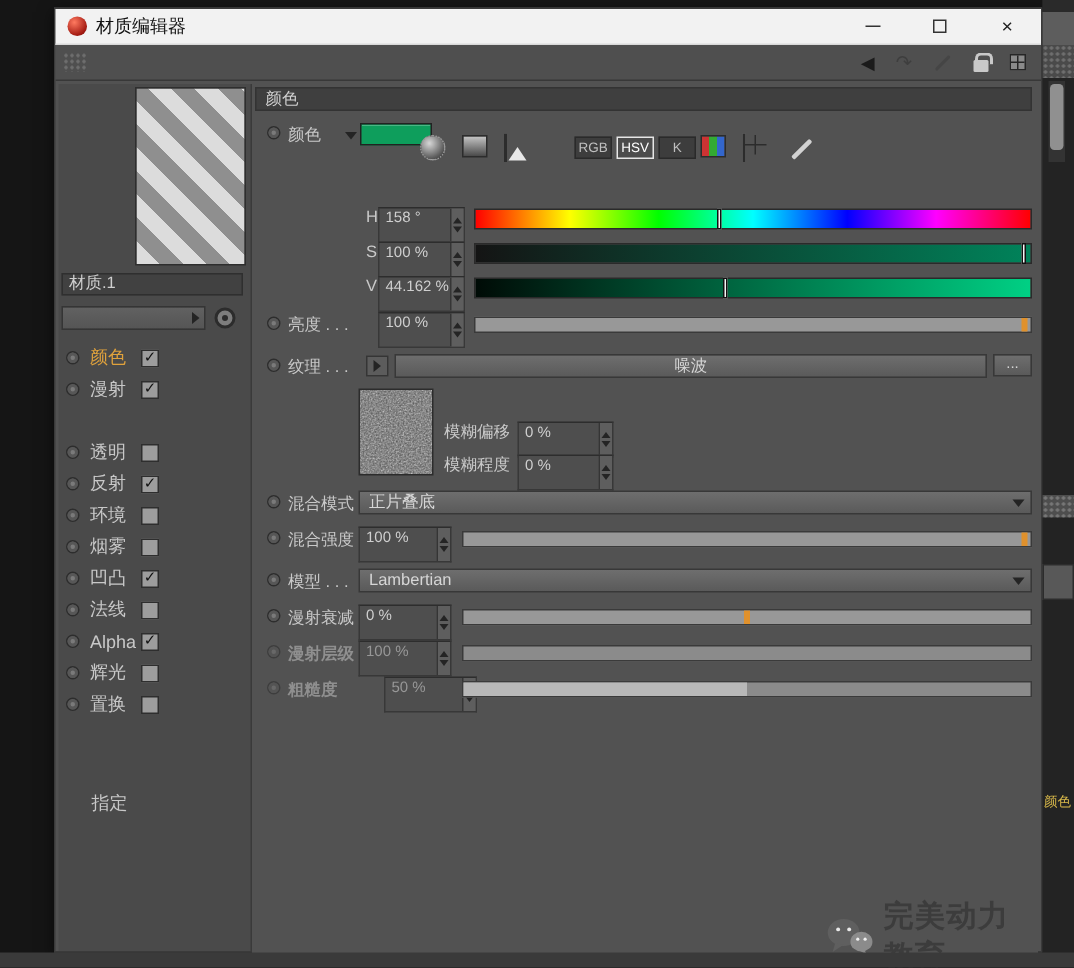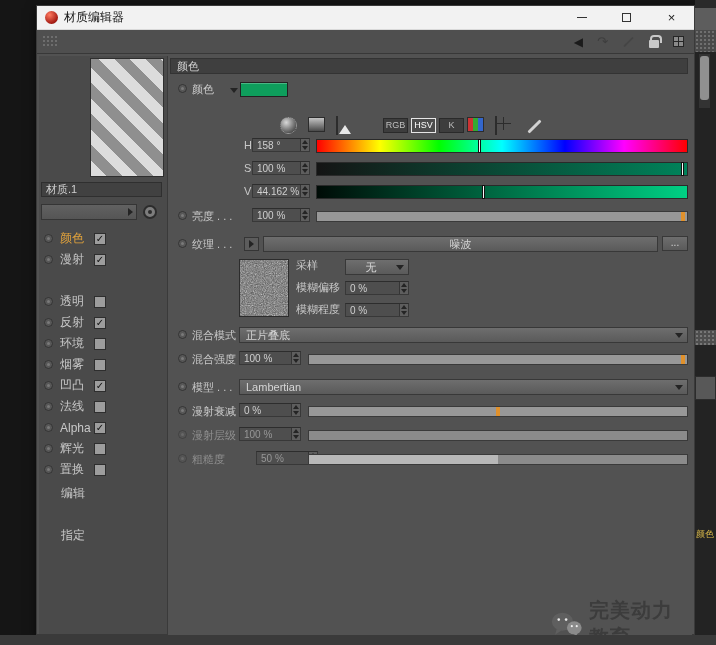--- a/index.html
+++ b/index.html
@@ -82,27 +82,27 @@
     font-size:10px; line-height:10px; text-align:center; }
   .ch.actrow .chlab { margin-left:22px; }
 
   
   .rightpanel { position:absolute; left:131px; top:48px; right:2px; height:582px; background:#525252; }
   .phdr { position:absolute; left:2px; top:4px; width:518px; height:16px; background:#3f3f3f;
     border:1px solid #333; color:#d0d0d0; font-size:11px; line-height:14px; padding-left:6px; }
   .rp-row { position:absolute; left:0; right:0; height:18px; }
   .rp-row .circ { position:absolute; left:10px; top:4px; }
   .plabel { position:absolute; left:24px; top:2px; font-size:11px; color:#c9c9c9; white-space:nowrap; }
-  .plabel.dim { color:#8f8f8f; }
+  .plabel.dim { color:#8f8f8f;font-weight:bold; }
   .circ.dim { opacity:.55; }
 
   .tri-down { width:0; height:0; border-left:4px solid transparent; border-right:4px solid transparent; border-top:5px solid #242424; }
   .tri-right { width:0; height:0; border-top:4px solid transparent; border-bottom:4px solid transparent; border-left:5px solid #242424; }
 
-  .vbox { position:absolute; top:1px; height:14px; background:#4e4e4e; border:1px solid #383838;
+  .vbox { position:absolute; top:1px; height:24px; background:#4e4e4e; border:1px solid #383838;
     border-top-color:#2d2d2d; display:flex; align-items:stretch; }
   .vbox .val { flex:1; color:#cfcfcf; font-size:10px; line-height:14px; padding-left:4px; white-space:nowrap; }
   .vbox.dim .val { color:#979797; }
   .spin { width:9px; background:#5e5e5e; border-left:1px solid #353535; display:flex;
     flex-direction:column; align-items:center; justify-content:center; gap:2px; }
   .spin i { display:block; width:0; height:0; border-left:3px solid transparent; border-right:3px solid transparent; }
   .spin .tu { border-bottom:4px solid #242424; }
   .spin .td { border-top:4px solid #242424; }
 
   .gbar { position:absolute; top:2px; height:14px; border:1px solid #2a2a2a; }
@@ -244,39 +244,36 @@
       <div class="ch" style="top:382px">
         <span class="circ"></span>
         <span class="chlab">辉光</span>
         <span class="cbx"></span>
       </div>
       <div class="ch" style="top:403px">
         <span class="circ"></span>
         <span class="chlab">置换</span>
         <span class="cbx"></span>
       </div>
-      <div class="ch actrow" style="top:427px">
-        <span class="chlab">编辑</span>
-      </div>
       <div class="ch actrow" style="top:469px">
         <span class="chlab">指定</span>
       </div>
     </div>
 
     <div class="rightpanel">
       <div class="phdr">颜色</div>
 
       <div class="rp-row" style="top:26px">
         <span class="circ"></span>
         <span class="plabel">颜色</span>
         <span class="tri-down color-arrow"></span>
         <span class="swatch" style="background: rgb(14, 158, 92);"></span>
       </div>
 
-      <div class="rp-row" style="top:62px">
+      <div class="rp-row" style="top:35px">
         <span class="icn icn-sphere" style="left:112px"></span>
         <span class="icn icn-grad" style="left:140px"></span>
         <span class="icn icn-img" style="left:168px"></span>
         <span class="mode" style="left:215px">RGB</span>
         <span class="mode active" style="left:243px">HSV</span>
         <span class="mode" style="left:271px">K</span>
         <span class="icn icn-spec" style="left:299px"></span>
         <span class="icn icn-mix" style="left:325px"></span>
         <span class="icn icn-pen" style="left:358px"></span>
       </div>
@@ -353,27 +350,20 @@
       <div class="thumb">
         <svg width="50" height="58">
           <filter id="nz">
               <feTurbulence type="fractalNoise" baseFrequency="0.9" numOctaves="2"></feTurbulence>
               <feColorMatrix type="saturate" values="0"></feColorMatrix>
             </filter>
           <rect width="50" height="58" filter="url(#nz)"></rect>
         </svg>
       </div>
 
-      <div class="rp-row" style="top:204px">
-        <span class="sublab">采样</span>
-        <span class="drop center" style="left:177px;width:64px">
-          <span class="dtxt">无</span>
-          <span class="tri-down"></span>
-        </span>
-      </div>
 
       <div class="rp-row" style="top:226px">
         <span class="sublab">模糊偏移</span>
         <span class="vbox" style="left:177px;width:64px">
           <span class="val">0 %</span>
           <span class="spin">
               <i class="tu"></i>
               <i class="td"></i>
             </span>
         </span>

